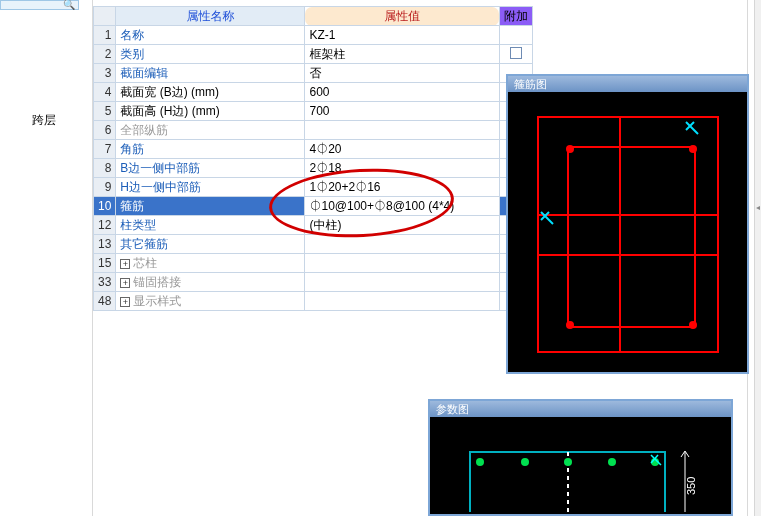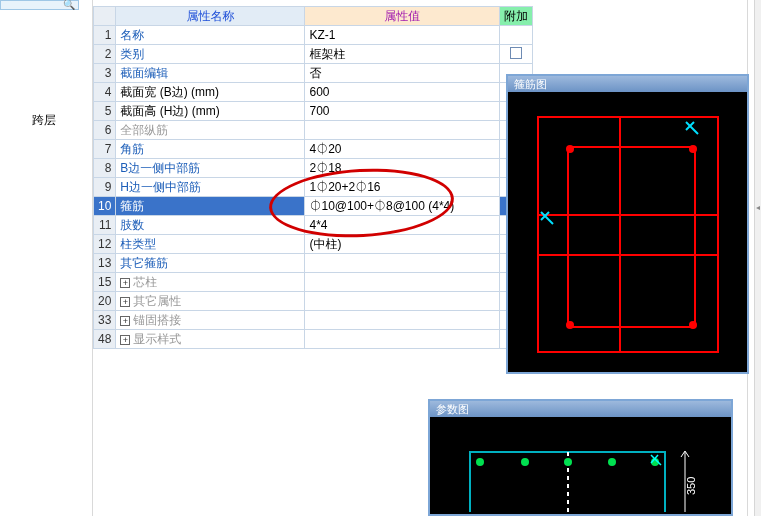--- a/index.html
+++ b/index.html
@@ -66,22 +66,22 @@
   }
   .prop-table th {
     text-align: center;
     font-weight: normal;
   }
   .prop-table .col-num { width: 20px; background: #e9eef4; text-align: right; color:#333; }
   .prop-table .col-name { width: 190px; }
   .prop-table .col-val  { width: 195px; }
   .prop-table .col-ext  { width: 32px; text-align:center; }
   .hdr-name { background: #e2ecf6; color:#1d4ed8; }
-  .hdr-val  { background: #fde9cf; color:#a21caf; }
-  .hdr-ext  { background: #86efac; color:#000; }
+  .hdr-val  { background: #fde9cf; color:#b91c1c;border-radius:7px; }
+  .hdr-ext  { background: #8b5cf6; color:#000; }
   .link { color: #1b5db8; }
   .gray { color: #999; }
   .row-selected td { background: #3a73c9 !important; color:#fff !important;margin-top:40px; }
   .row-selected .col-num { background:#3a73c9 !important; color:#fff !important; }
   .row-selected .link { color:#fff !important; }
   .row-selected .col-val { background:#fff !important; color:#000 !important; }
   .expand {
     display:inline-block;
     width:10px; height:10px;
     border:1px solid #666;
@@ -219,46 +219,34 @@
           <td class="col-val">1⏀20+2⏀16</td>
           <td class="col-ext"></td>
         </tr>
         <tr class="row-selected">
           <td class="col-num">10</td>
           <td class="col-name"><span class="link">箍筋</span></td>
           <td class="col-val">⏀10@100+⏀8@100 (4*4)</td>
           <td class="col-ext"></td>
         </tr>
         <tr>
-          <td class="col-num">11</td>
-          <td class="col-name"><span class="link">肢数</span></td>
-          <td class="col-val">4*4</td>
-          <td class="col-ext"></td>
-        </tr>
-        <tr>
           <td class="col-num">12</td>
           <td class="col-name"><span class="link">柱类型</span></td>
           <td class="col-val">(中柱)</td>
           <td class="col-ext"></td>
         </tr>
         <tr>
           <td class="col-num">13</td>
           <td class="col-name"><span class="link">其它箍筋</span></td>
           <td class="col-val"></td>
           <td class="col-ext"></td>
         </tr>
         <tr>
           <td class="col-num">15</td>
           <td class="col-name"><span class="expand">+</span><span class="gray">芯柱</span></td>
-          <td class="col-val"></td>
-          <td class="col-ext"></td>
-        </tr>
-        <tr>
-          <td class="col-num">20</td>
-          <td class="col-name"><span class="expand">+</span><span class="gray">其它属性</span></td>
           <td class="col-val"></td>
           <td class="col-ext"></td>
         </tr>
         <tr>
           <td class="col-num">33</td>
           <td class="col-name"><span class="expand">+</span><span class="gray">锚固搭接</span></td>
           <td class="col-val"></td>
           <td class="col-ext"></td>
         </tr>
         <tr>

